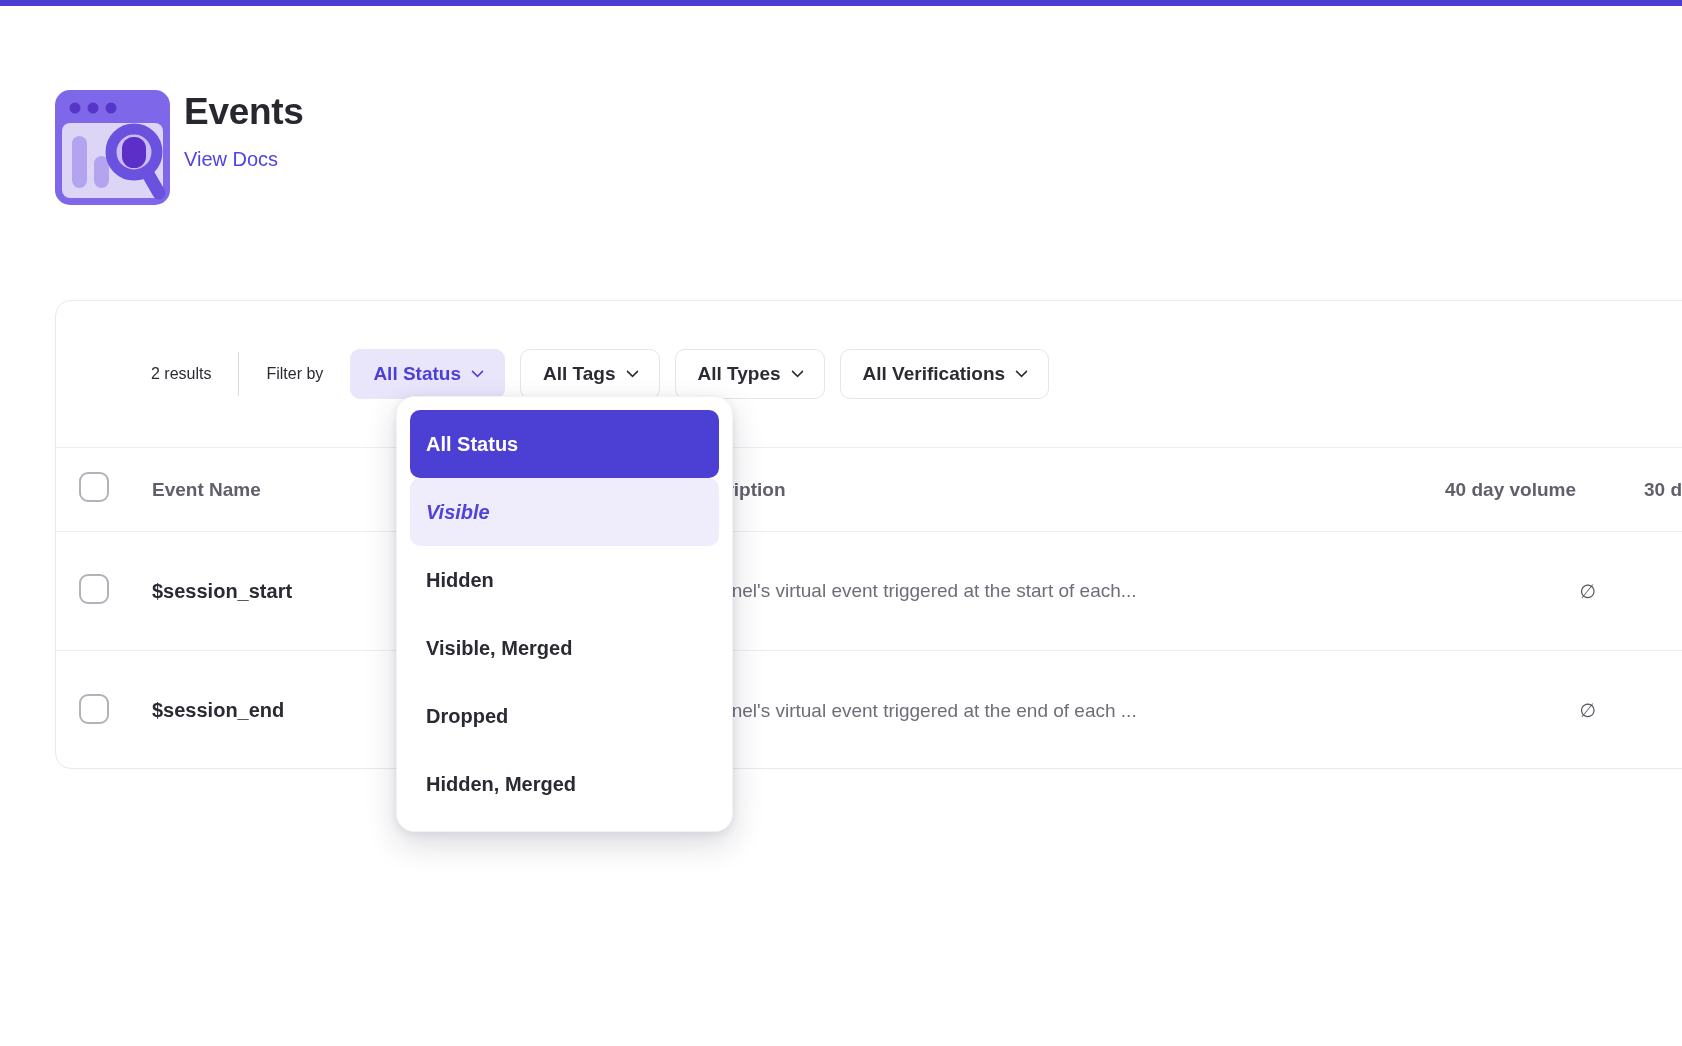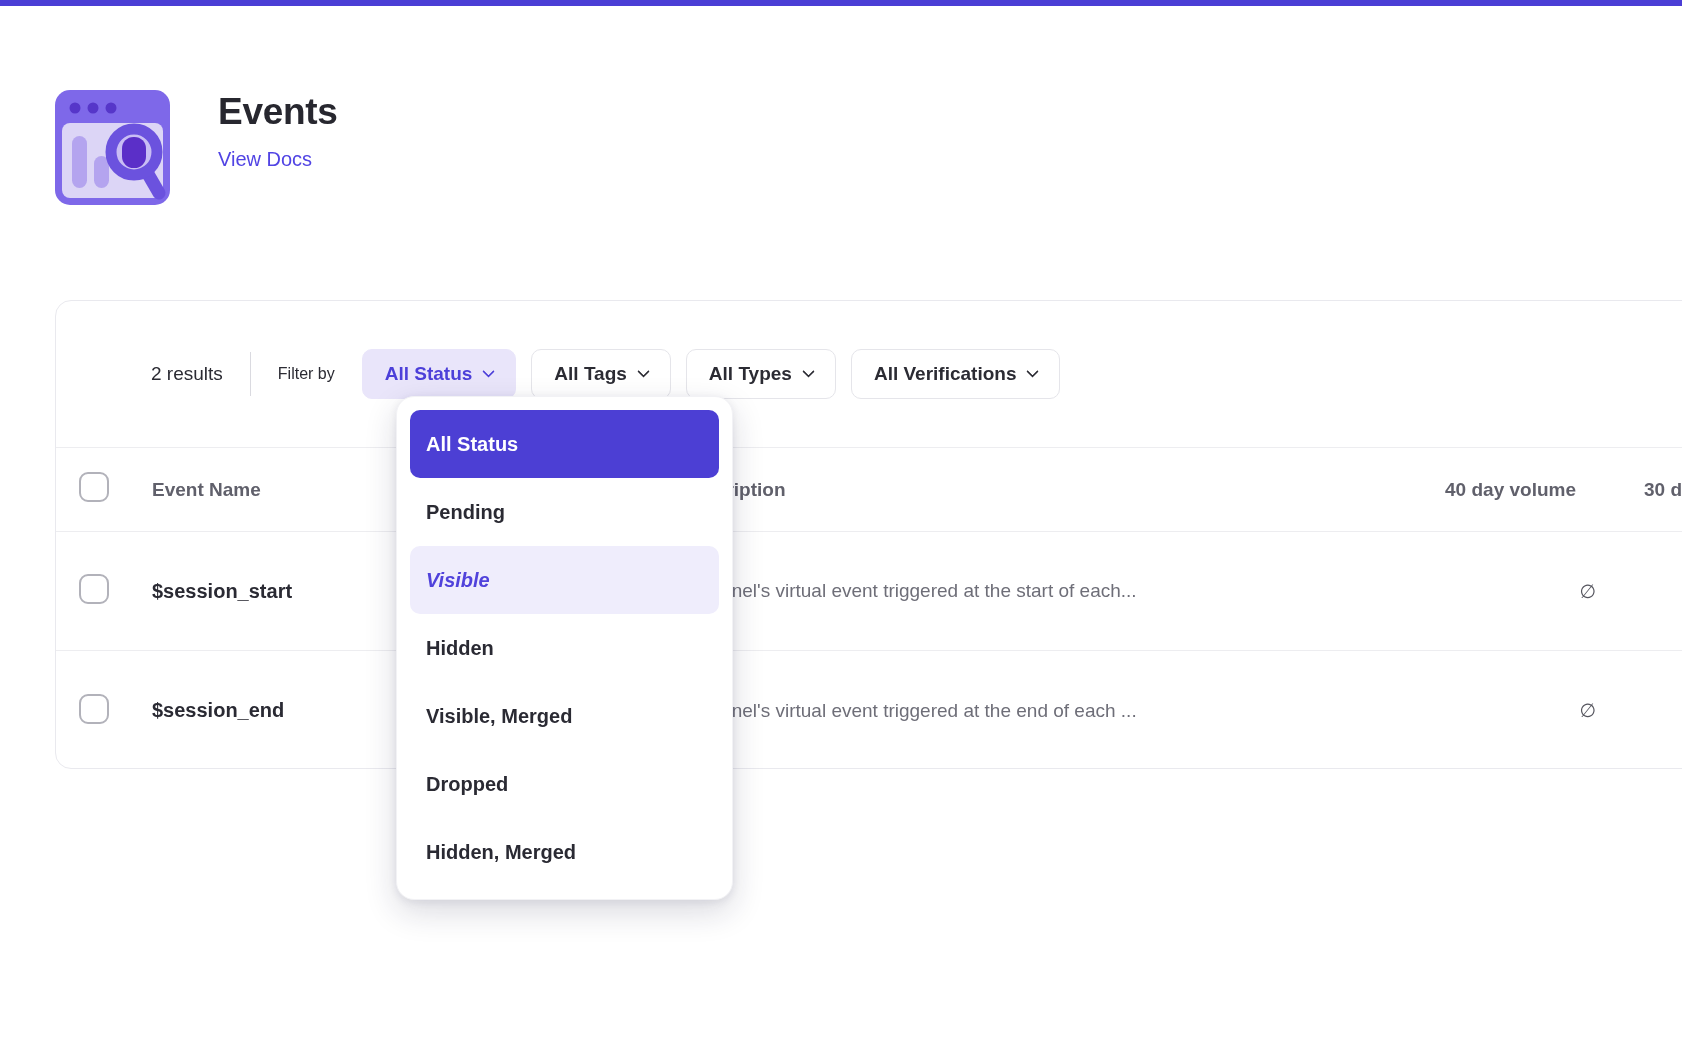--- a/index.html
+++ b/index.html
@@ -4,32 +4,32 @@
 <style>
   * { box-sizing: border-box; }
   html, body { margin:0; padding:0; }
   body {
     width:1682px; height:1046px; position:relative; overflow:hidden;
     background:#ffffff; font-family:"Liberation Sans", sans-serif; color:#2a2a33;
   }
   .topbar { position:absolute; left:0; top:0; width:1682px; height:6px; background:#4b3ed5; }
 
   
-  .page-header { position:absolute; left:55px; top:90px; display:flex; gap:48px; }
+  .page-header { position:absolute; left:55px; top:90px; display:flex; gap:14px; }
   .app-icon { width:115px; height:115px; flex:0 0 auto; }
   .head-text h1 { margin:2px 0 0; font-size:37px; font-weight:700; color:#27272f; line-height:1.1; letter-spacing:-0.3px; }
   .head-text p { margin:9px 0 0; font-size:20px; color:#3a3a44; }
   .head-text a { display:inline-block; margin-top:15px; font-size:20px; color:#5144e4; font-weight:500; text-decoration:none; cursor:pointer; }
 
   
   .card { position:absolute; left:55px; top:300px; width:1700px; height:469px;
           background:#fff; border:1px solid #e9e9ee; border-radius:16px; }
 
   .filter-row { height:146px; display:flex; align-items:center; padding-left:95px; }
-  .results { font-size:19px; font-weight:500; color:#2b2b33;text-align:right; }
+  .results { font-size:16px; font-weight:500; color:#2b2b33;text-align:right; }
   .vdiv { width:1px; height:44px; background:#dadae0; margin:0 27px; }
   .filterby { font-size:16px; font-weight:500; color:#2b2b33; margin-right:27px; }
   .pills { display:flex; gap:15px; }
   .pill { display:inline-flex; align-items:center; height:50px; padding:0 22px; border-radius:10px;
           background:#fff; border:1px solid #e5e5ea; font-family:"Liberation Sans", sans-serif;
           font-size:19px; font-weight:600; color:#2b2b33; cursor:pointer; }
   .pill.active { background:#e9e5fa; border-color:#e9e5fa; color:#4c3fd9; }
   .chev { margin-left:12px; margin-top:-5px; width:9px; height:9px;
           border-right:2.5px solid currentColor; border-bottom:2.5px solid currentColor;
           transform:rotate(45deg); border-radius:1px; }
@@ -129,19 +129,18 @@
     <div><span class="checkbox"></span></div>
     <div class="name">$session_end</div>
     <div class="desc">Mixpanel's virtual event triggered at the end of each ...</div>
     <div class="vol">∅</div>
     <div></div>
   </div>
 </section>
 
 <div class="dropdown">
   <div class="dd-item selected">All Status</div>
-  <div class="dd-item">Pending</div>
   <div class="dd-item highlighted">Visible</div>
   <div class="dd-item">Hidden</div>
   <div class="dd-item">Visible, Merged</div>
   <div class="dd-item">Dropped</div>
   <div class="dd-item">Hidden, Merged</div>
 </div>
 
 </body></html>

